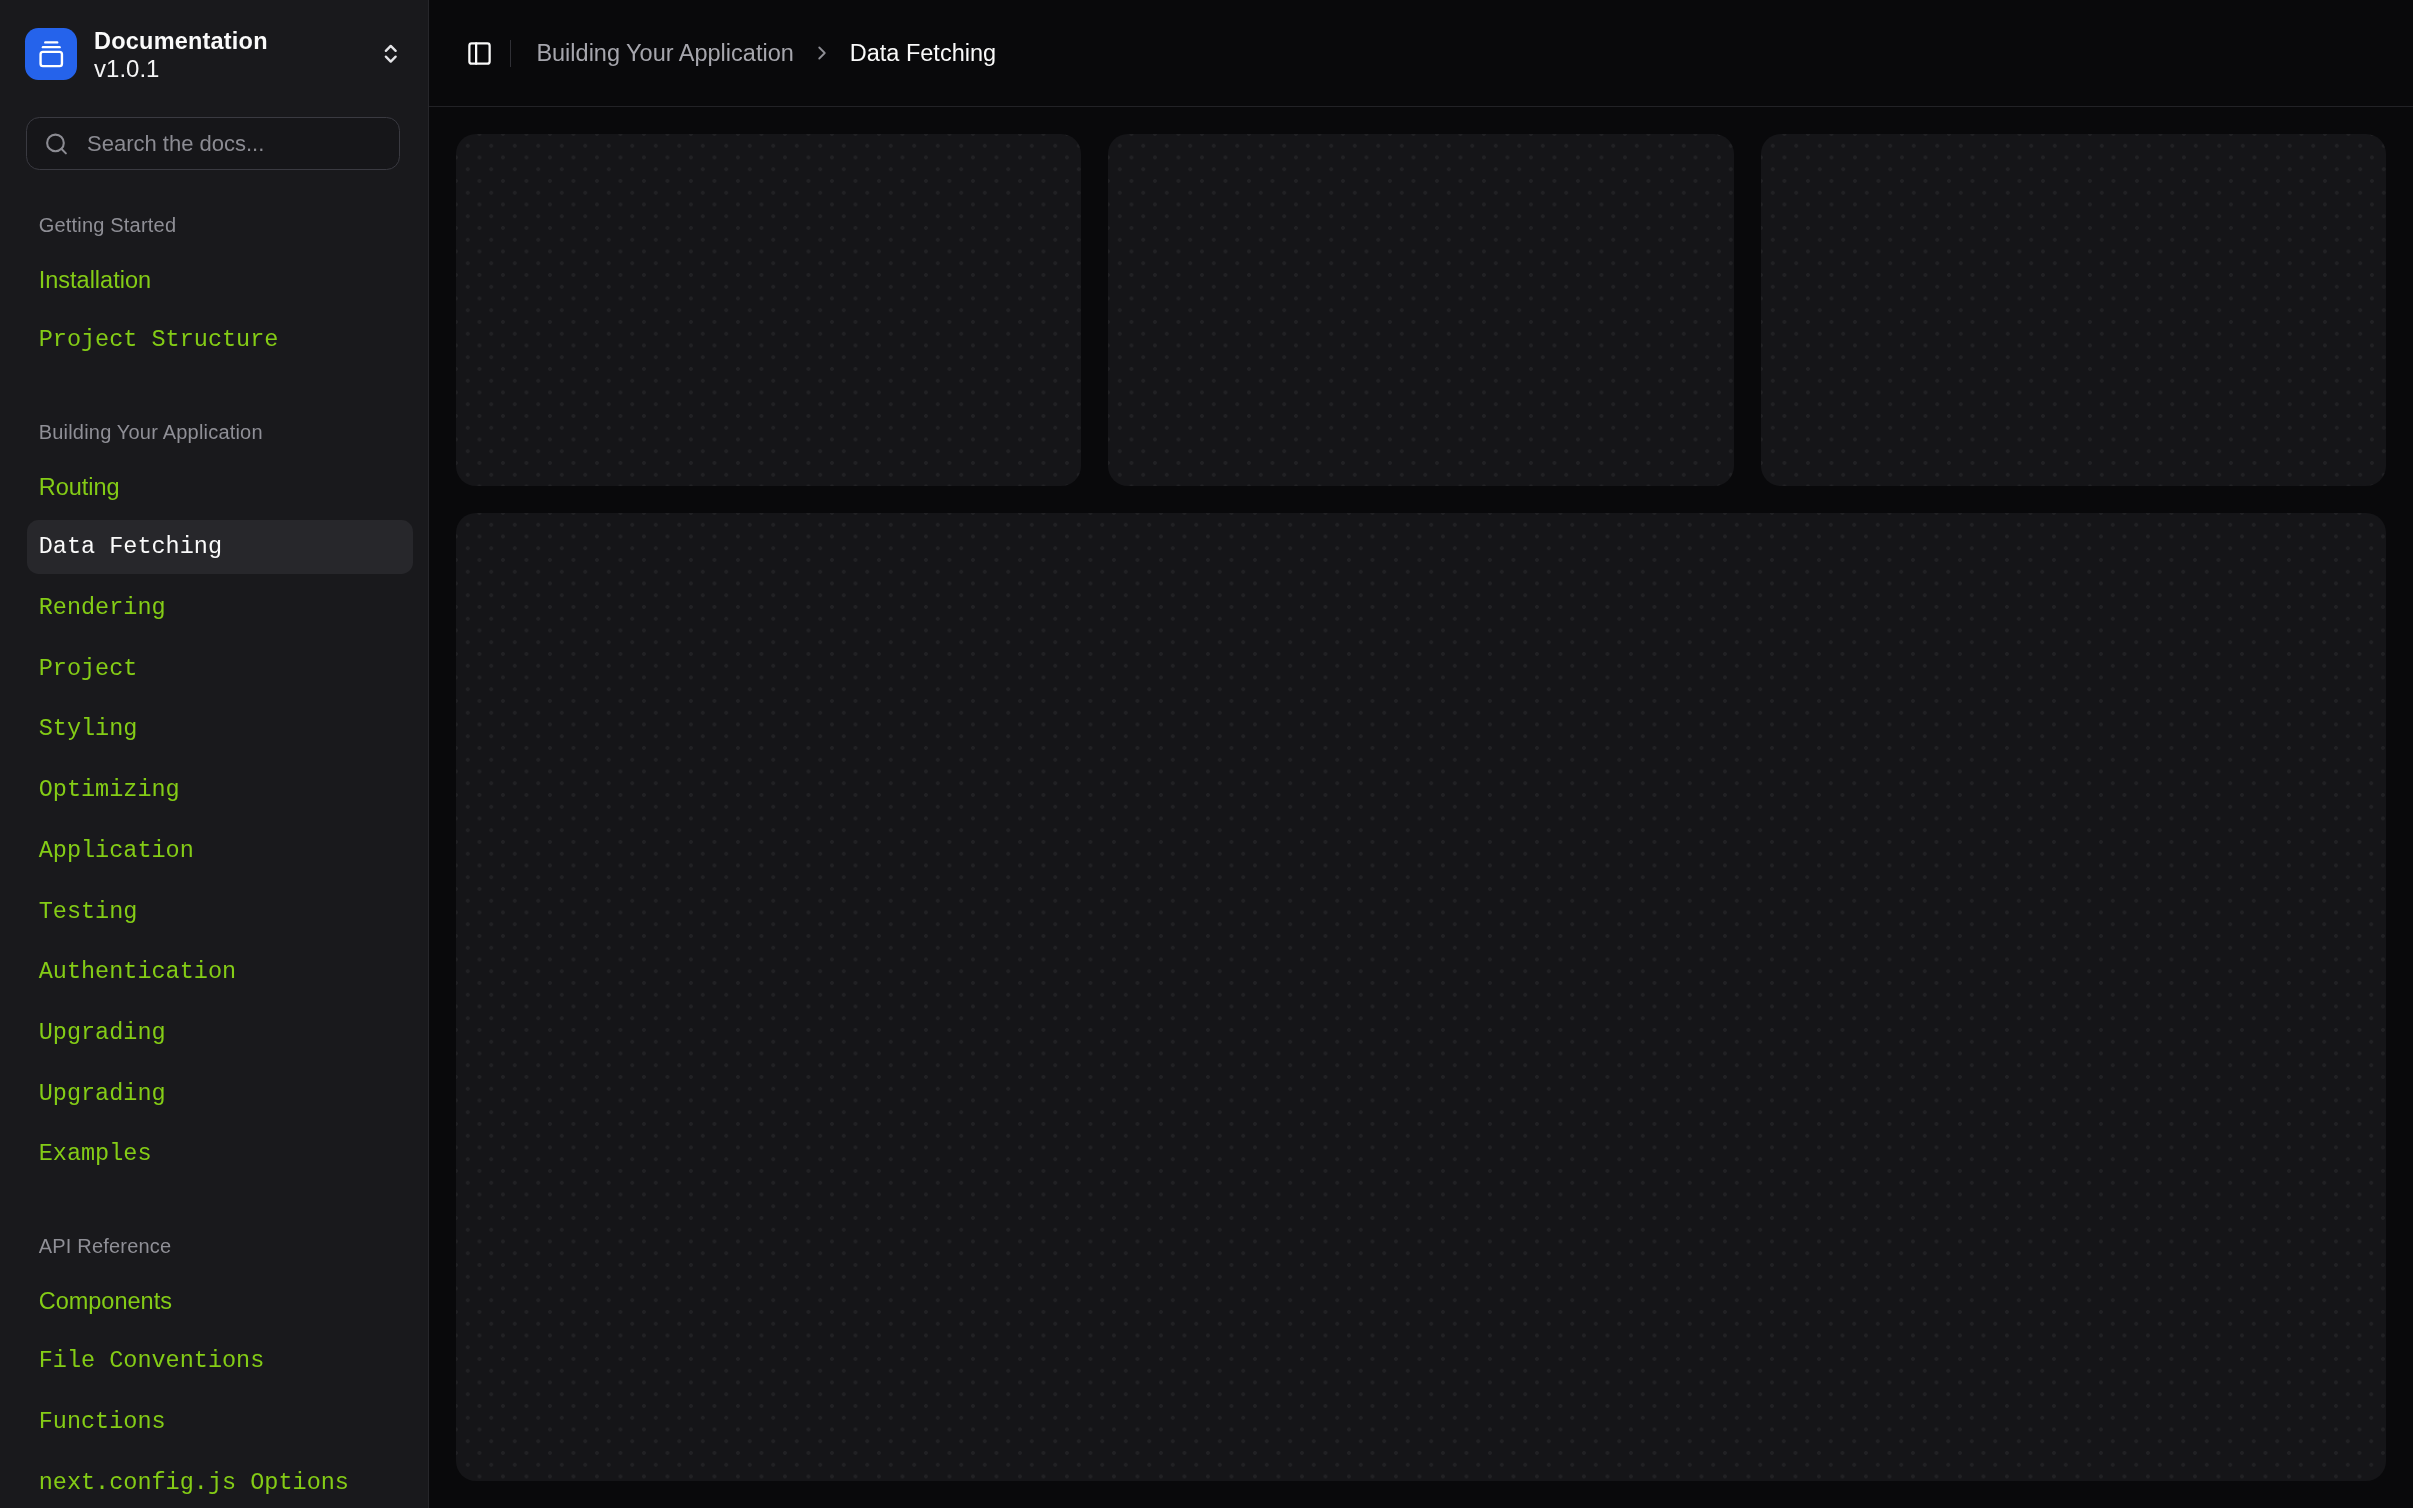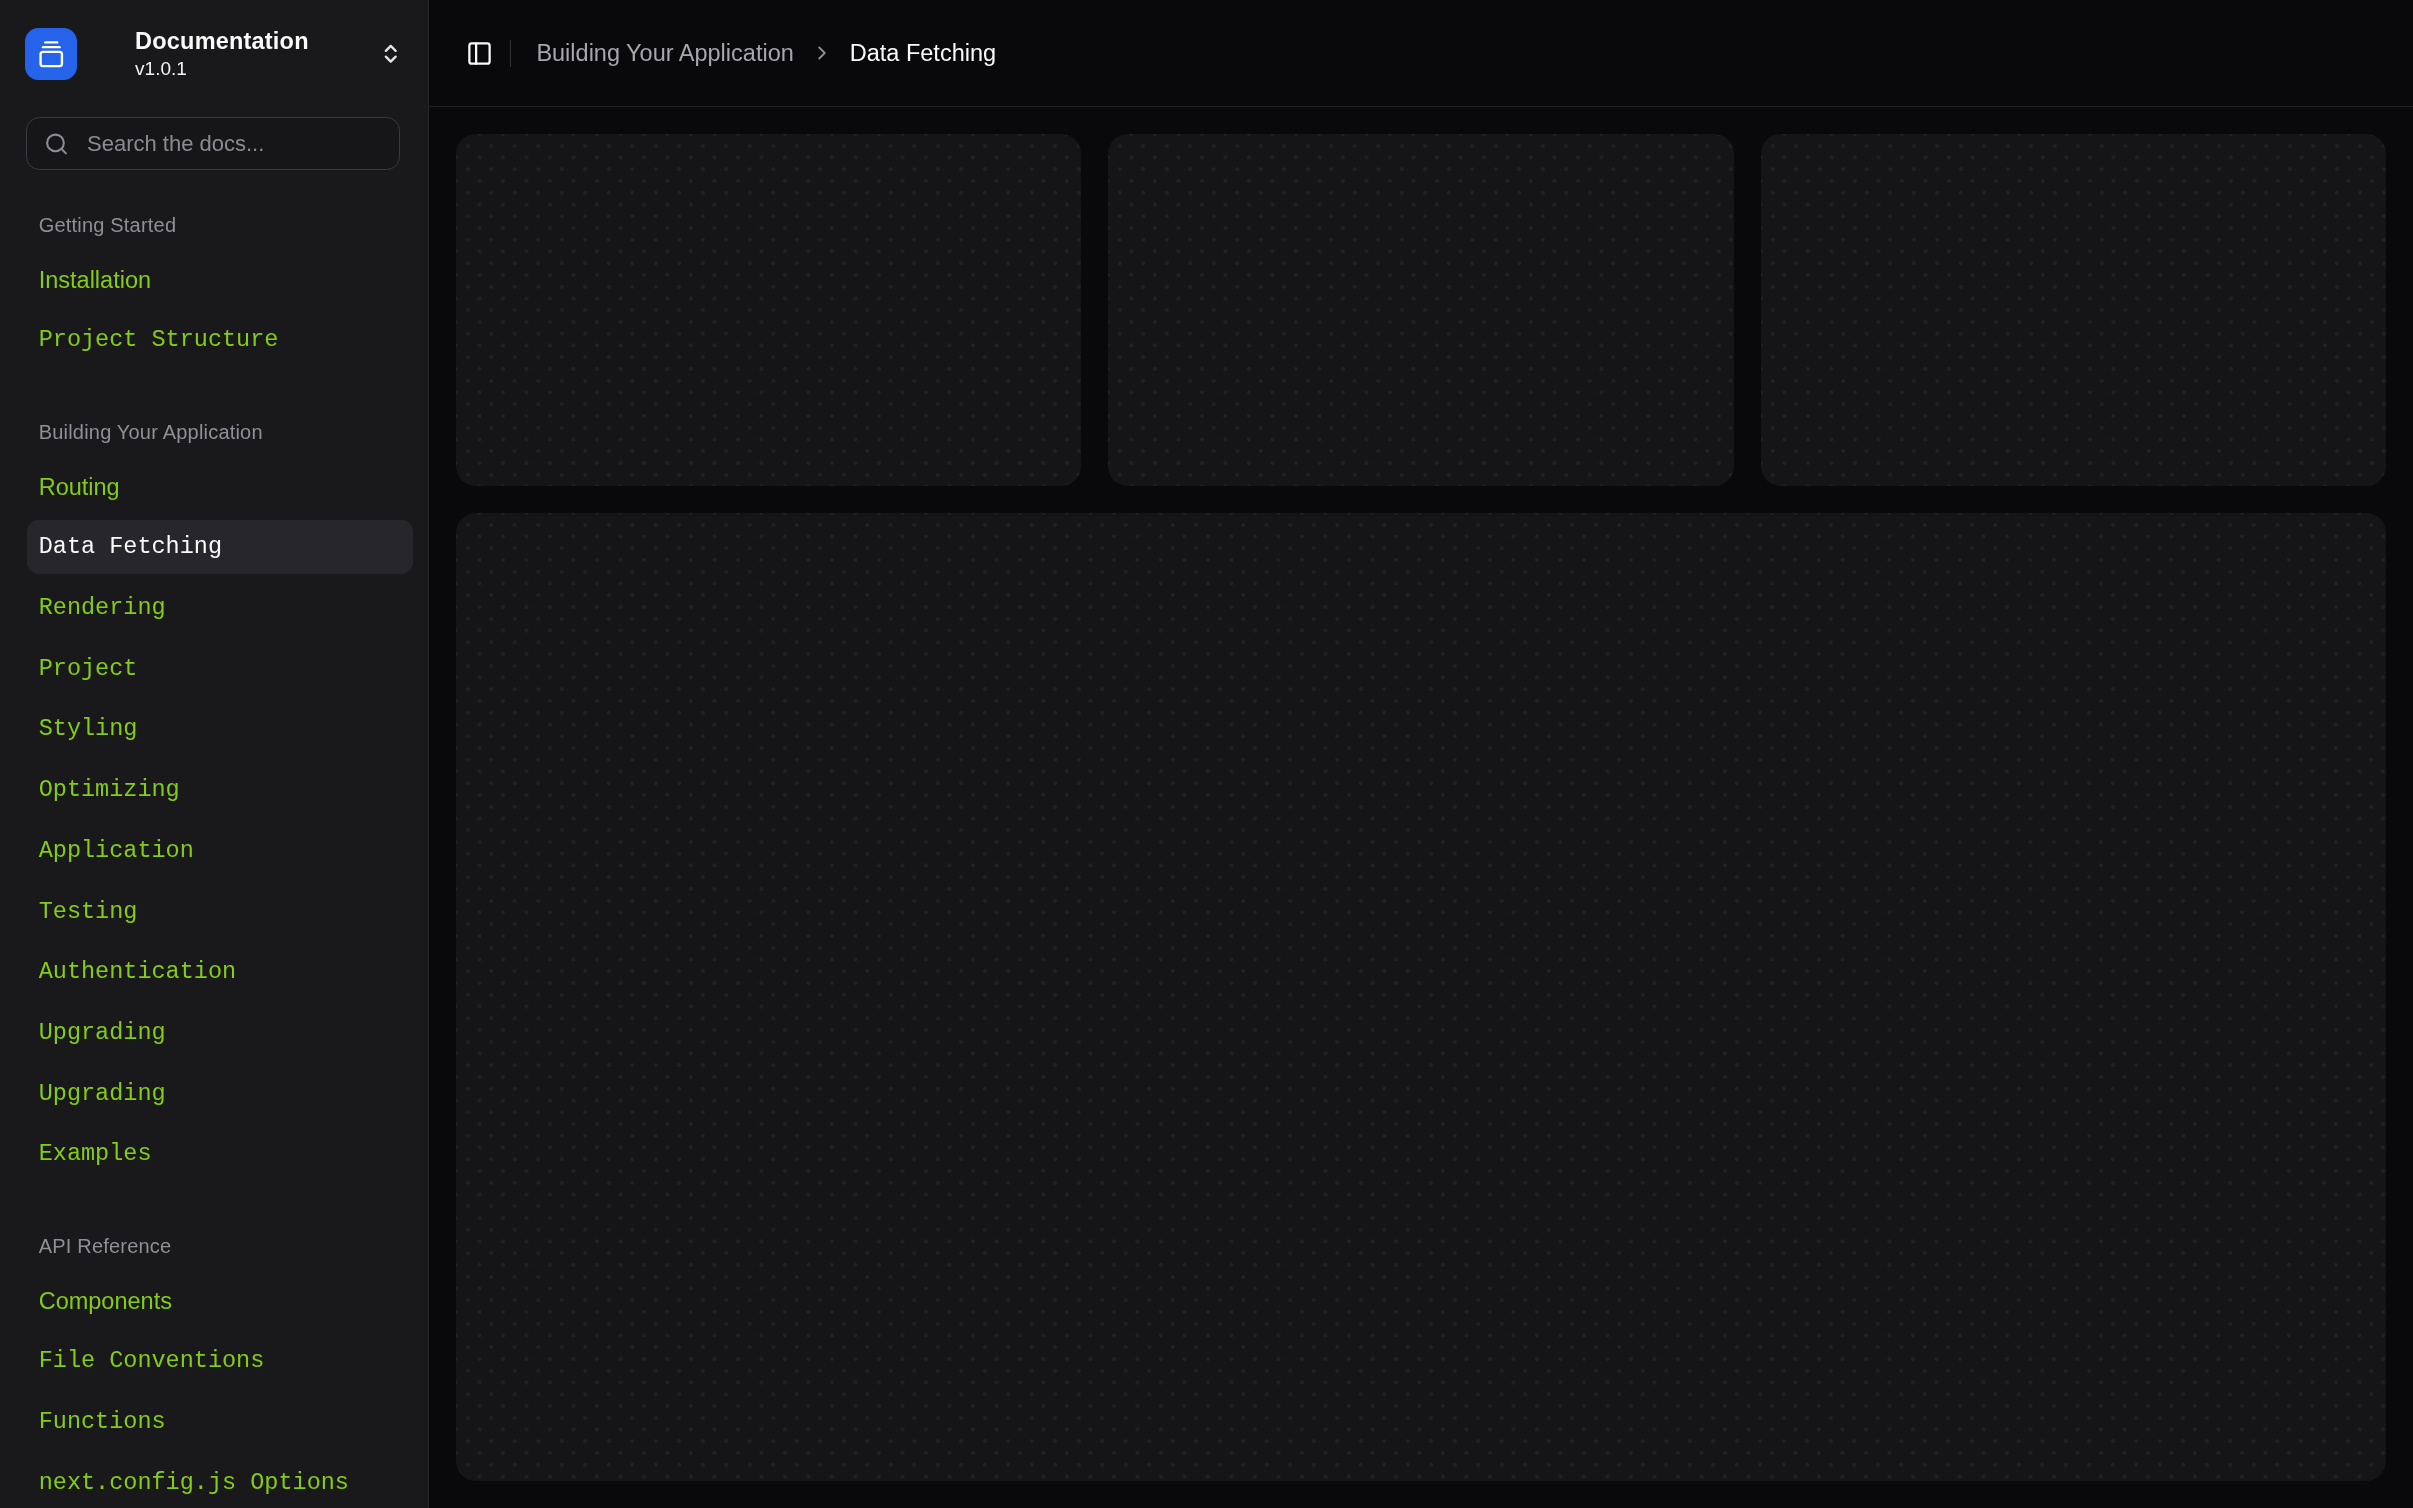--- a/index.html
+++ b/index.html
@@ -20,35 +20,35 @@
     display: flex; flex-direction: column;
     overflow: hidden;
   }
   .team-switcher {
     display: flex; align-items: center;
     margin: 22px 13.4px 0 13.4px;
     padding: 0 11.7px 0 11.7px;
     height: 64px;
     border-radius: 13.4px;
     cursor: pointer;
-    background: transparent; border: none; text-align: left; gap: 41px;
+    background: transparent; border: none; text-align: left;
   }
   .team-logo {
     width: 52px; height: 52px; flex: none;
     background: #2563eb;
     border-radius: 13.4px;
     display: flex; align-items: center; justify-content: center;
     color: #ffffff;
   }
   .team-text { margin-left: 17px; flex: 1; min-width: 0; }
   .team-name {
     font-size: 23.5px; font-weight: 700; color: #fafafa;
     line-height: 28.5px; letter-spacing: 0.2px;
   }
-  .team-version { font-size: 19px; font-weight: 400; color: #f4f4f5; line-height: 25px; }
+  .team-version { font-size: 24px; font-weight: 400; color: #f4f4f5; line-height: 25px; }
   .chevrons { color: #e4e4e7; display: flex; align-items: center; }
 
   .search-wrap { position: relative; margin: 31px 28.5px 0 26px; }
   .search-input {
     width: 100%; height: 53px;
     background: #161619;
     border: 1.7px solid #3a3a41;
     border-radius: 13.4px;
     color: #fafafa;
     font-size: 22px;

